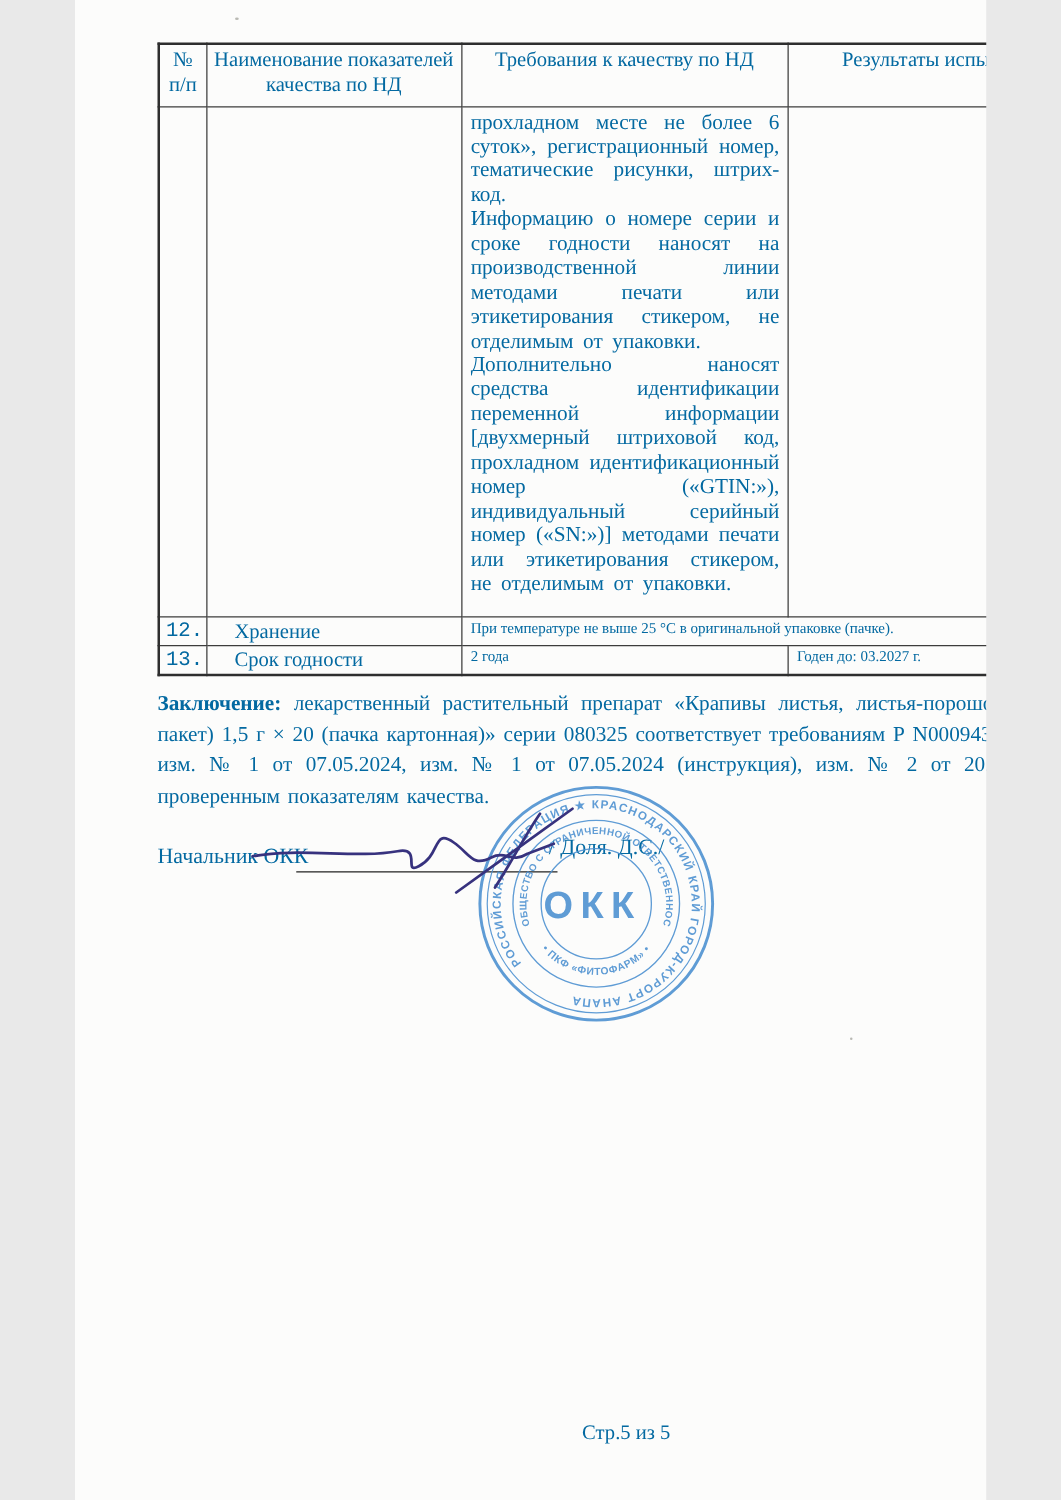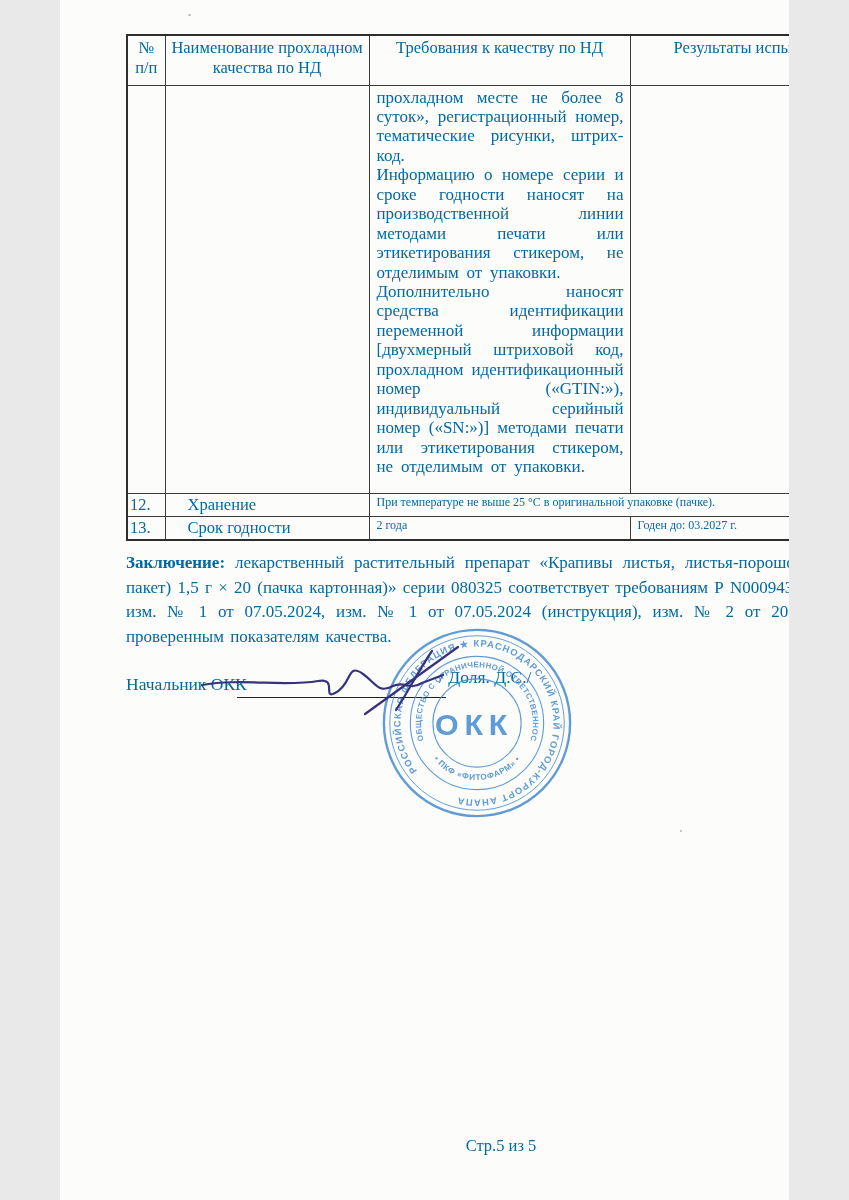--- a/index.html
+++ b/index.html
@@ -34,21 +34,21 @@
     font-weight: normal;
   }
   table.quality-table { border: 2px solid #2e2e2e; }
   th.hdr {
     text-align: center;
     vertical-align: middle;
     height: 50px;
     line-height: 1.22;
     padding: 2px 4px;
   }
-  td.num-cell { text-align: left; padding: 1px 2px; vertical-align: middle; }
+  td.num-cell { text-align: right; padding: 1px 2px; vertical-align: middle; font-family: Liberation Mono, monospace; }
   td.name-cell { padding: 1px 22px; vertical-align: middle; }
   td.req-tall {
     height: 408px;
     padding: 2px 6px 2px 7px;
     font-size: 17px;
     line-height: 19.45px;
     text-align: justify;
     word-spacing: 3.5px;
     overflow: hidden;
   }
@@ -137,29 +137,29 @@
   <table class="quality-table">
     <colgroup>
         <col class="c1">
         <col class="c2">
         <col class="c3">
         <col class="c4">
       </colgroup>
     <tbody>
       <tr>
         <th class="hdr">№ п/п</th>
-        <th class="hdr">Наименование прохладном качества по НД</th>
+        <th class="hdr">Наименование показателей качества по НД</th>
         <th class="hdr">Требования к качеству по НД</th>
         <th class="hdr">Результаты испытаний</th>
       </tr>
       <tr>
         <td class="num-cell"></td>
         <td class="name-cell"></td>
         <td class="req-tall">
-          <p>прохладном месте не более 8 суток», регистрационный номер, тематические рисунки, штрих-код.</p>
+          <p>прохладном месте не более 6 суток», регистрационный номер, тематические рисунки, штрих-код.</p>
           <p>Информацию о номере серии и сроке годности наносят на производственной линии методами печати или этикетирования стикером, не отделимым от упаковки.</p>
           <p>Дополнительно наносят средства идентификации переменной информации [двухмерный штриховой код, прохладном идентификационный номер («GTIN:»), индивидуальный серийный номер («SN:»)] методами печати или этикетирования стикером, не отделимым от упаковки.</p>
         </td>
         <td></td>
       </tr>
       <tr class="short-row">
         <td class="num-cell">12.</td>
         <td class="name-cell">Хранение</td>
         <td class="short-cell" colspan="2">При температуре не выше 25 °С в оригинальной упаковке (пачке).</td>
       </tr>

